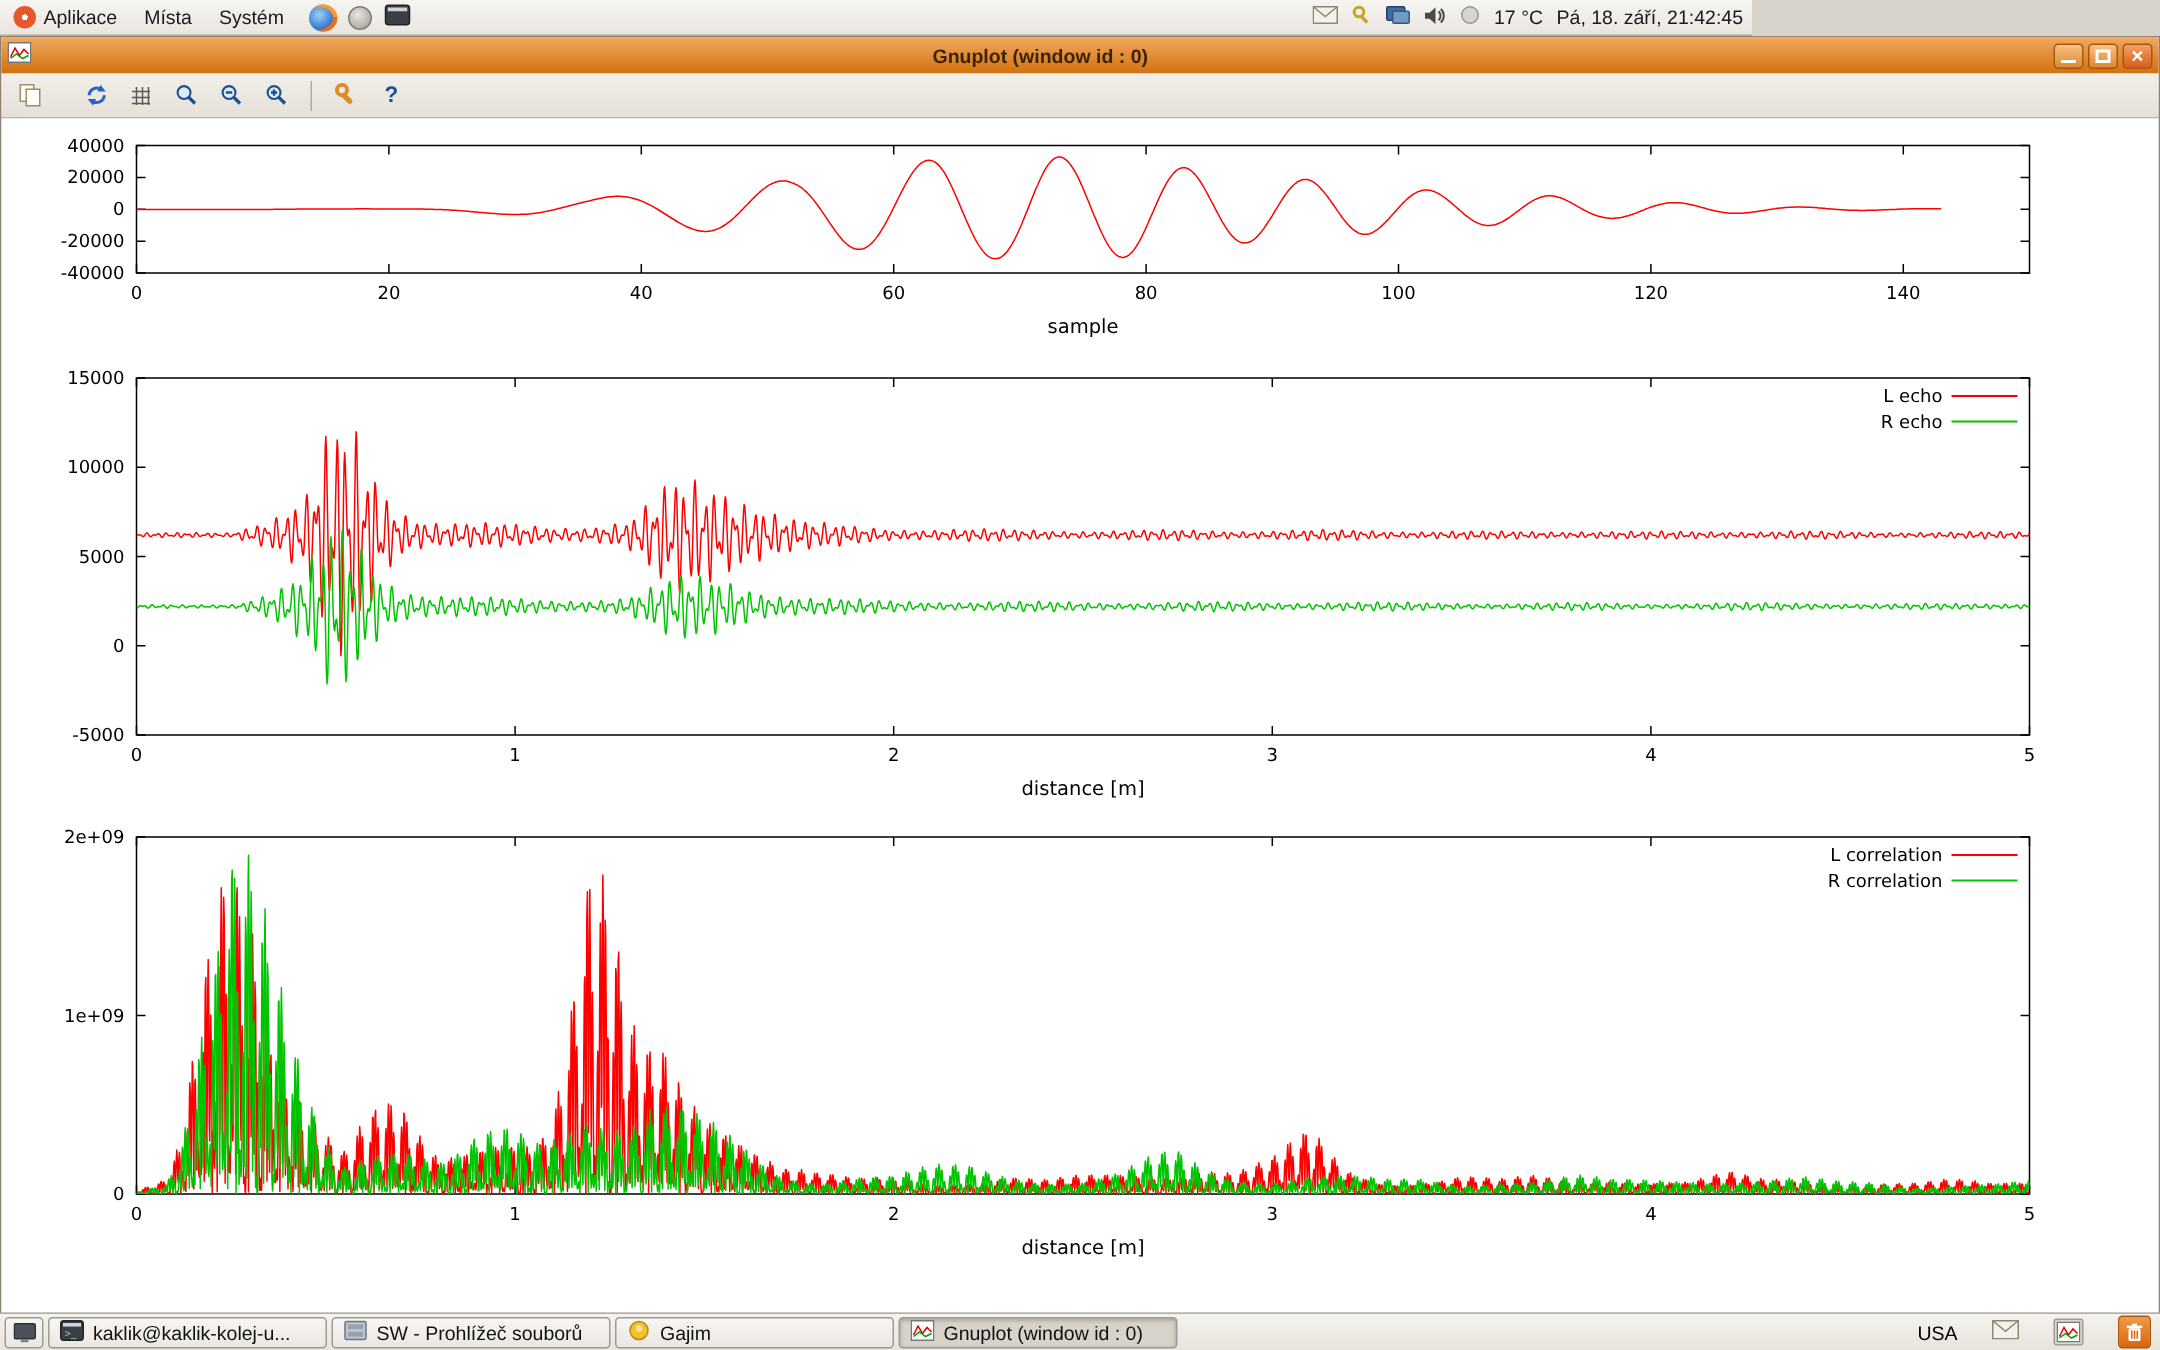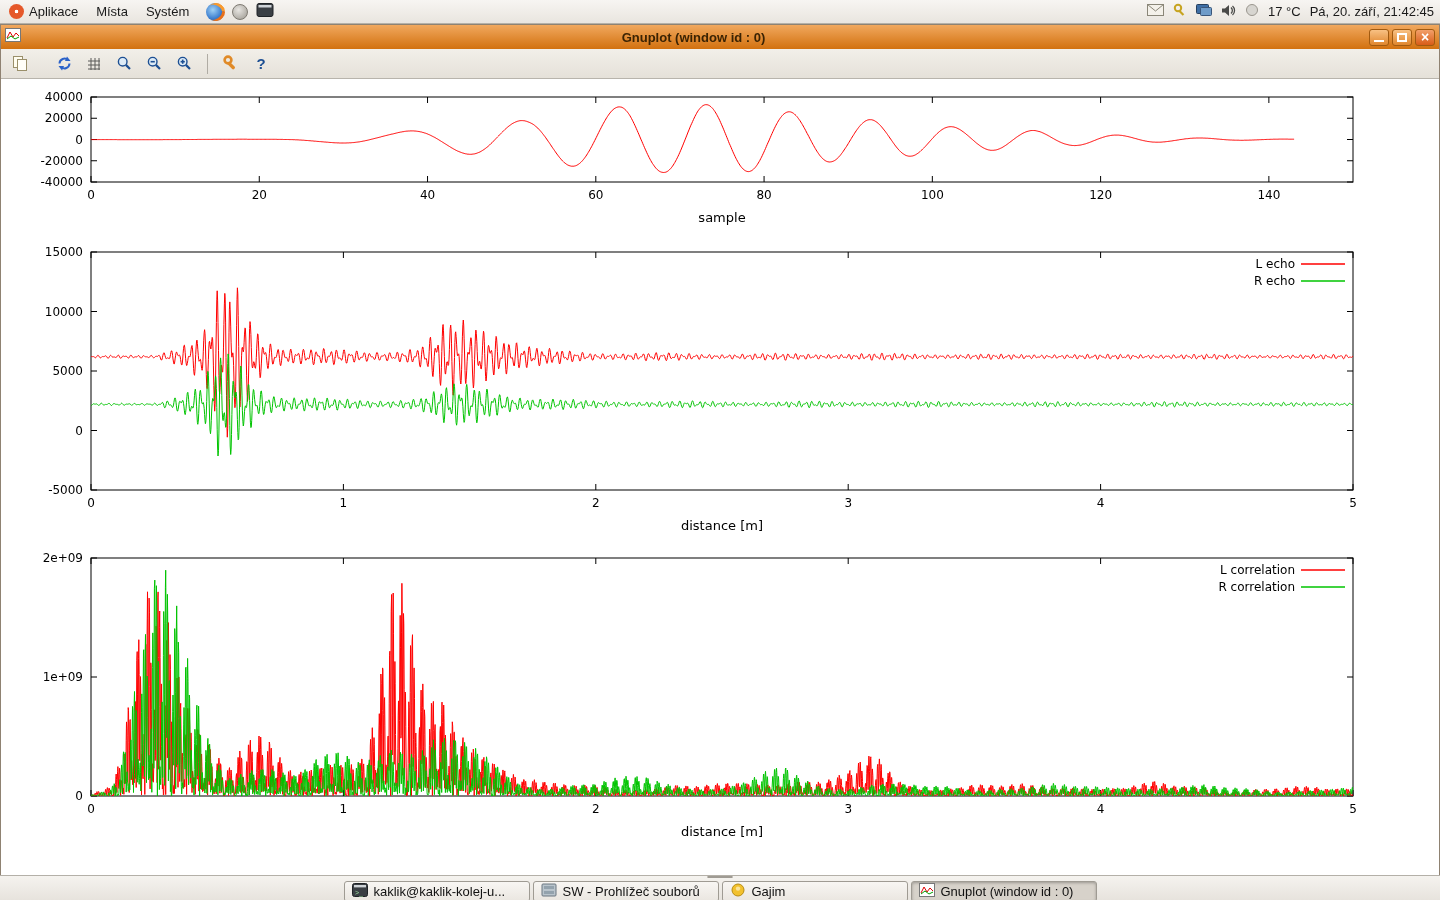--- a/index.html
+++ b/index.html
@@ -1,20 +1,20 @@
 <!DOCTYPE html>
 <html><head>
 <meta charset="utf-8">
 <style>
   * { box-sizing: border-box; }
   html,body { margin:0; padding:0; width:1440px; height:900px; overflow:hidden;
     font-family:"Liberation Sans", sans-serif; background:#d8d4cc; }
 
   
-  .panel-top { position:absolute; top:0; left:0; width:1440px; height:24px;
+  .panel-top { position:absolute; top:0; left:0; width:1168px; height:24px;
     background:linear-gradient(#f7f5f2,#e9e5df); border-bottom:1px solid #b4b0a8;
     display:flex; align-items:center; font-size:13px; color:#1a1a1a; z-index:30; }
   .menu-item { display:flex; align-items:center; gap:5px; padding:0 9px; height:100%; cursor:default; }
   .launchers { display:flex; align-items:center; gap:8px; margin-left:8px; }
   .tray { margin-left:auto; display:flex; align-items:center; gap:9px; padding-right:6px; }
   .tray-text { font-size:13px; }
 
   .ubuntu-logo { width:15px; height:15px; border-radius:50%;
     background:radial-gradient(circle at 50% 50%, #fff 0 18%, #e5582a 19% 100%); }
   .ff-icon { width:18px; height:18px; border-radius:50%; position:relative;
@@ -46,21 +46,21 @@
   .tool-sep { width:1px; height:20px; background:#b0aca4; margin:0 6px; }
   .help-glyph { color:#1d4f93; font-weight:bold; font-size:15px; }
 
   .plot-area { position:absolute; top:54px; left:0; right:0; bottom:0;
     background:#fff; padding-top:6px; overflow:hidden; }
   svg.chart { display:block; }
 
   
   .taskbar { position:absolute; bottom:0; left:0; width:1440px; height:25px;
     background:linear-gradient(#f5f3ef,#e7e3dd); border-top:1px solid #b4b0a8;
-    display:flex; align-items:center; padding:0 3px; gap:3px; font-size:13px; z-index:30;flex-direction:column; }
+    display:flex; align-items:center; padding:0 3px; gap:3px; font-size:13px; z-index:30; }
   .task-btn { display:flex; align-items:center; gap:6px; height:21px; padding:0 7px;
     border:1px solid #9f9b93; border-radius:3px;
     background:linear-gradient(#f8f6f3,#eae6e0); width:186px; overflow:hidden; white-space:nowrap; cursor:default; }
   .task-btn.active { background:#d7d2ca; box-shadow:inset 0 1px 3px rgba(0,0,0,.28); }
   .task-btn.icon-only { width:26px; justify-content:center; padding:0; }
   .task-label { overflow:hidden; text-overflow:ellipsis; color:#111; }
   .task-right { margin-left:auto; display:flex; align-items:center; gap:23px; padding-right:3px; }
   .trash-btn { width:22px; height:22px; border-radius:3px; background:linear-gradient(#f09a4a,#d9660f);
     border:1px solid #a85a10; display:flex; align-items:center; justify-content:center; }
 </style>
@@ -112,21 +112,21 @@
           <polygon points="1,4.5 4,4.5 8,1 8,12 4,8.5 1,8.5" fill="#4a4a48"></polygon>
           <path d="M10,3.5 a4,4 0 0 1 0,6 M11.5,2 a6,6 0 0 1 0,9" fill="none" stroke="#4a4a48" stroke-width="1.3"></path>
         </svg>
     </span>
     <span>
       <svg width="14" height="14">
           <circle cx="7" cy="7" r="5.5" fill="#d7d5d0" stroke="#9a968e"></circle>
         </svg>
     </span>
     <span class="tray-text">17 °C</span>
-    <span class="tray-text">Pá, 20. září, 21:42:45</span>
+    <span class="tray-text">Pá, 18. září, 21:42:45</span>
   </div>
 </div>
 
 <div class="window">
   <div class="titlebar">
     <span>
       <svg width="16" height="14">
           <rect x="0.5" y="0.5" width="15" height="13" fill="#fff" stroke="#777"></rect>
           <polyline points="2,10 5,4 8,9 11,5 14,8" fill="none" stroke="#e00000"></polyline>
           <polyline points="2,11 6,8 10,11 14,9" fill="none" stroke="#00a000"></polyline>

